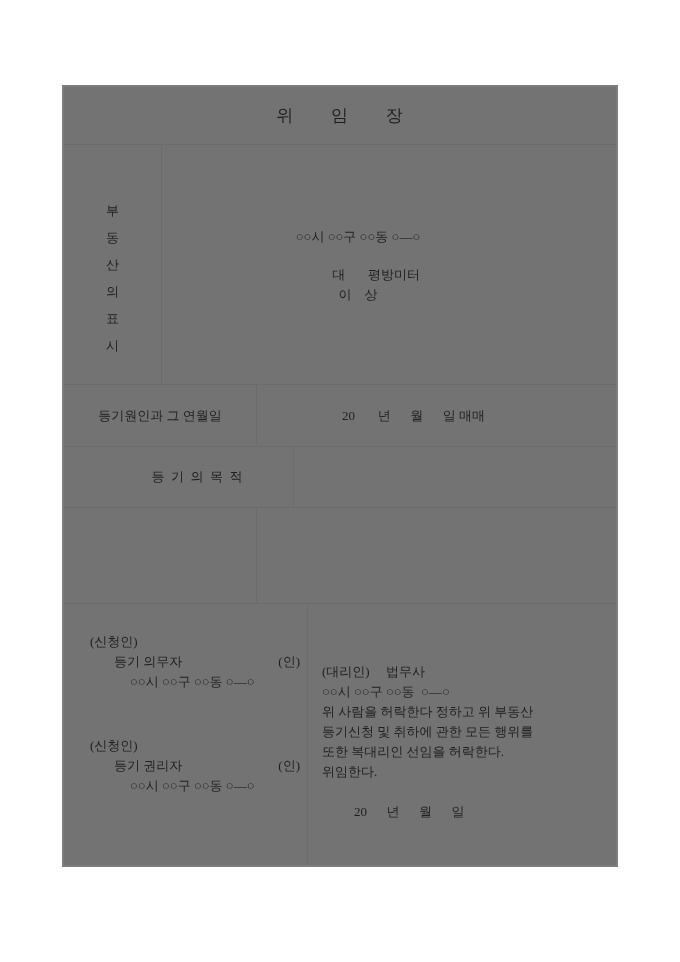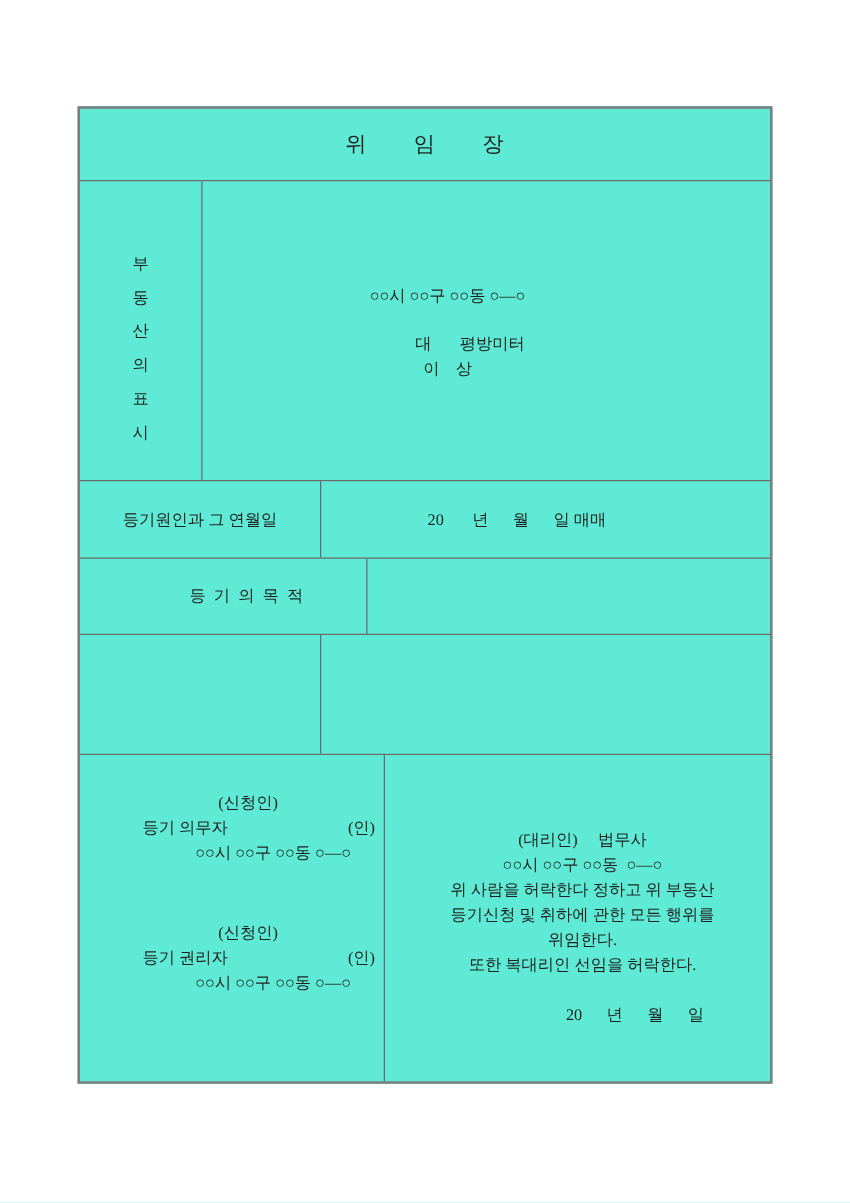--- a/index.html
+++ b/index.html
@@ -5,22 +5,22 @@
   * { margin:0; padding:0; box-sizing:border-box; }
   html,body { background:#ffffff; }
   body {
     width:680px; height:962px; position:relative;
     font-family:"Liberation Serif","DejaVu Serif",serif;
     color:#1f1f1f; font-size:13px;
   }
   .pre { white-space:pre; }
   .sheet {
     position:absolute; left:62px; top:85px; width:556px; height:782px;
-    border:2px solid #7e7e7e; background:#5eead4;
-    display:flex; flex-direction:column;text-align:center;
+    border:2px solid #7e7e7e; background:#737373;
+    display:flex; flex-direction:column;
   }
   .row { display:flex; border-bottom:1px solid #6c6c6c; }
   .row:last-child { border-bottom:none; }
 
   
   .title-row { height:58px; align-items:center; justify-content:center; }
   .title-row .t { font-size:17px; letter-spacing:1px; }
 
   
   .property-row { height:240px; }
@@ -52,21 +52,21 @@
   
   .parties-row { flex:1; }
   .applicants-cell {
     width:244px; border-right:1px solid #6c6c6c;
     padding:28px 0 0 26px; line-height:20px;
   }
   .applicant-block2 { margin-top:44px; }
   .name-line { margin-left:24px; width:186px; display:flex; justify-content:space-between; }
   .addr-line { margin-left:40px; }
   .agent-cell { flex:1; padding:58px 6px 0 14px; line-height:20px; }
-  .agent-date { margin-top:20px; margin-left:84px; }
+  .agent-date { margin-top:20px; margin-left:32px; }
 </style>
 </head>
 <body>
 
 <div class="sheet">
 
   <div class="row title-row">
     <div class="t pre">위       임       장</div>
   </div>
 
@@ -119,19 +119,19 @@
         </div>
         <div class="addr-line pre">○○시 ○○구 ○○동 ○—○</div>
       </div>
     </div>
 
     <div class="agent-cell">
       <div class="pre">(대리인)     법무사</div>
       <div class="pre">○○시 ○○구 ○○동  ○—○</div>
       <div class="pre">위 사람을 허락한다 정하고 위 부동산</div>
       <div class="pre">등기신청 및 취하에 관한 모든 행위를</div>
+      <div class="pre">또한 복대리인 선임을 허락한다.</div>
       <div class="pre">위임한다.</div>
-      <div class="pre">또한 복대리인 선임을 허락한다.</div>
       <div class="agent-date pre">20      년      월      일</div>
     </div>
 
   </div>
 </div>
 
 </body></html>

